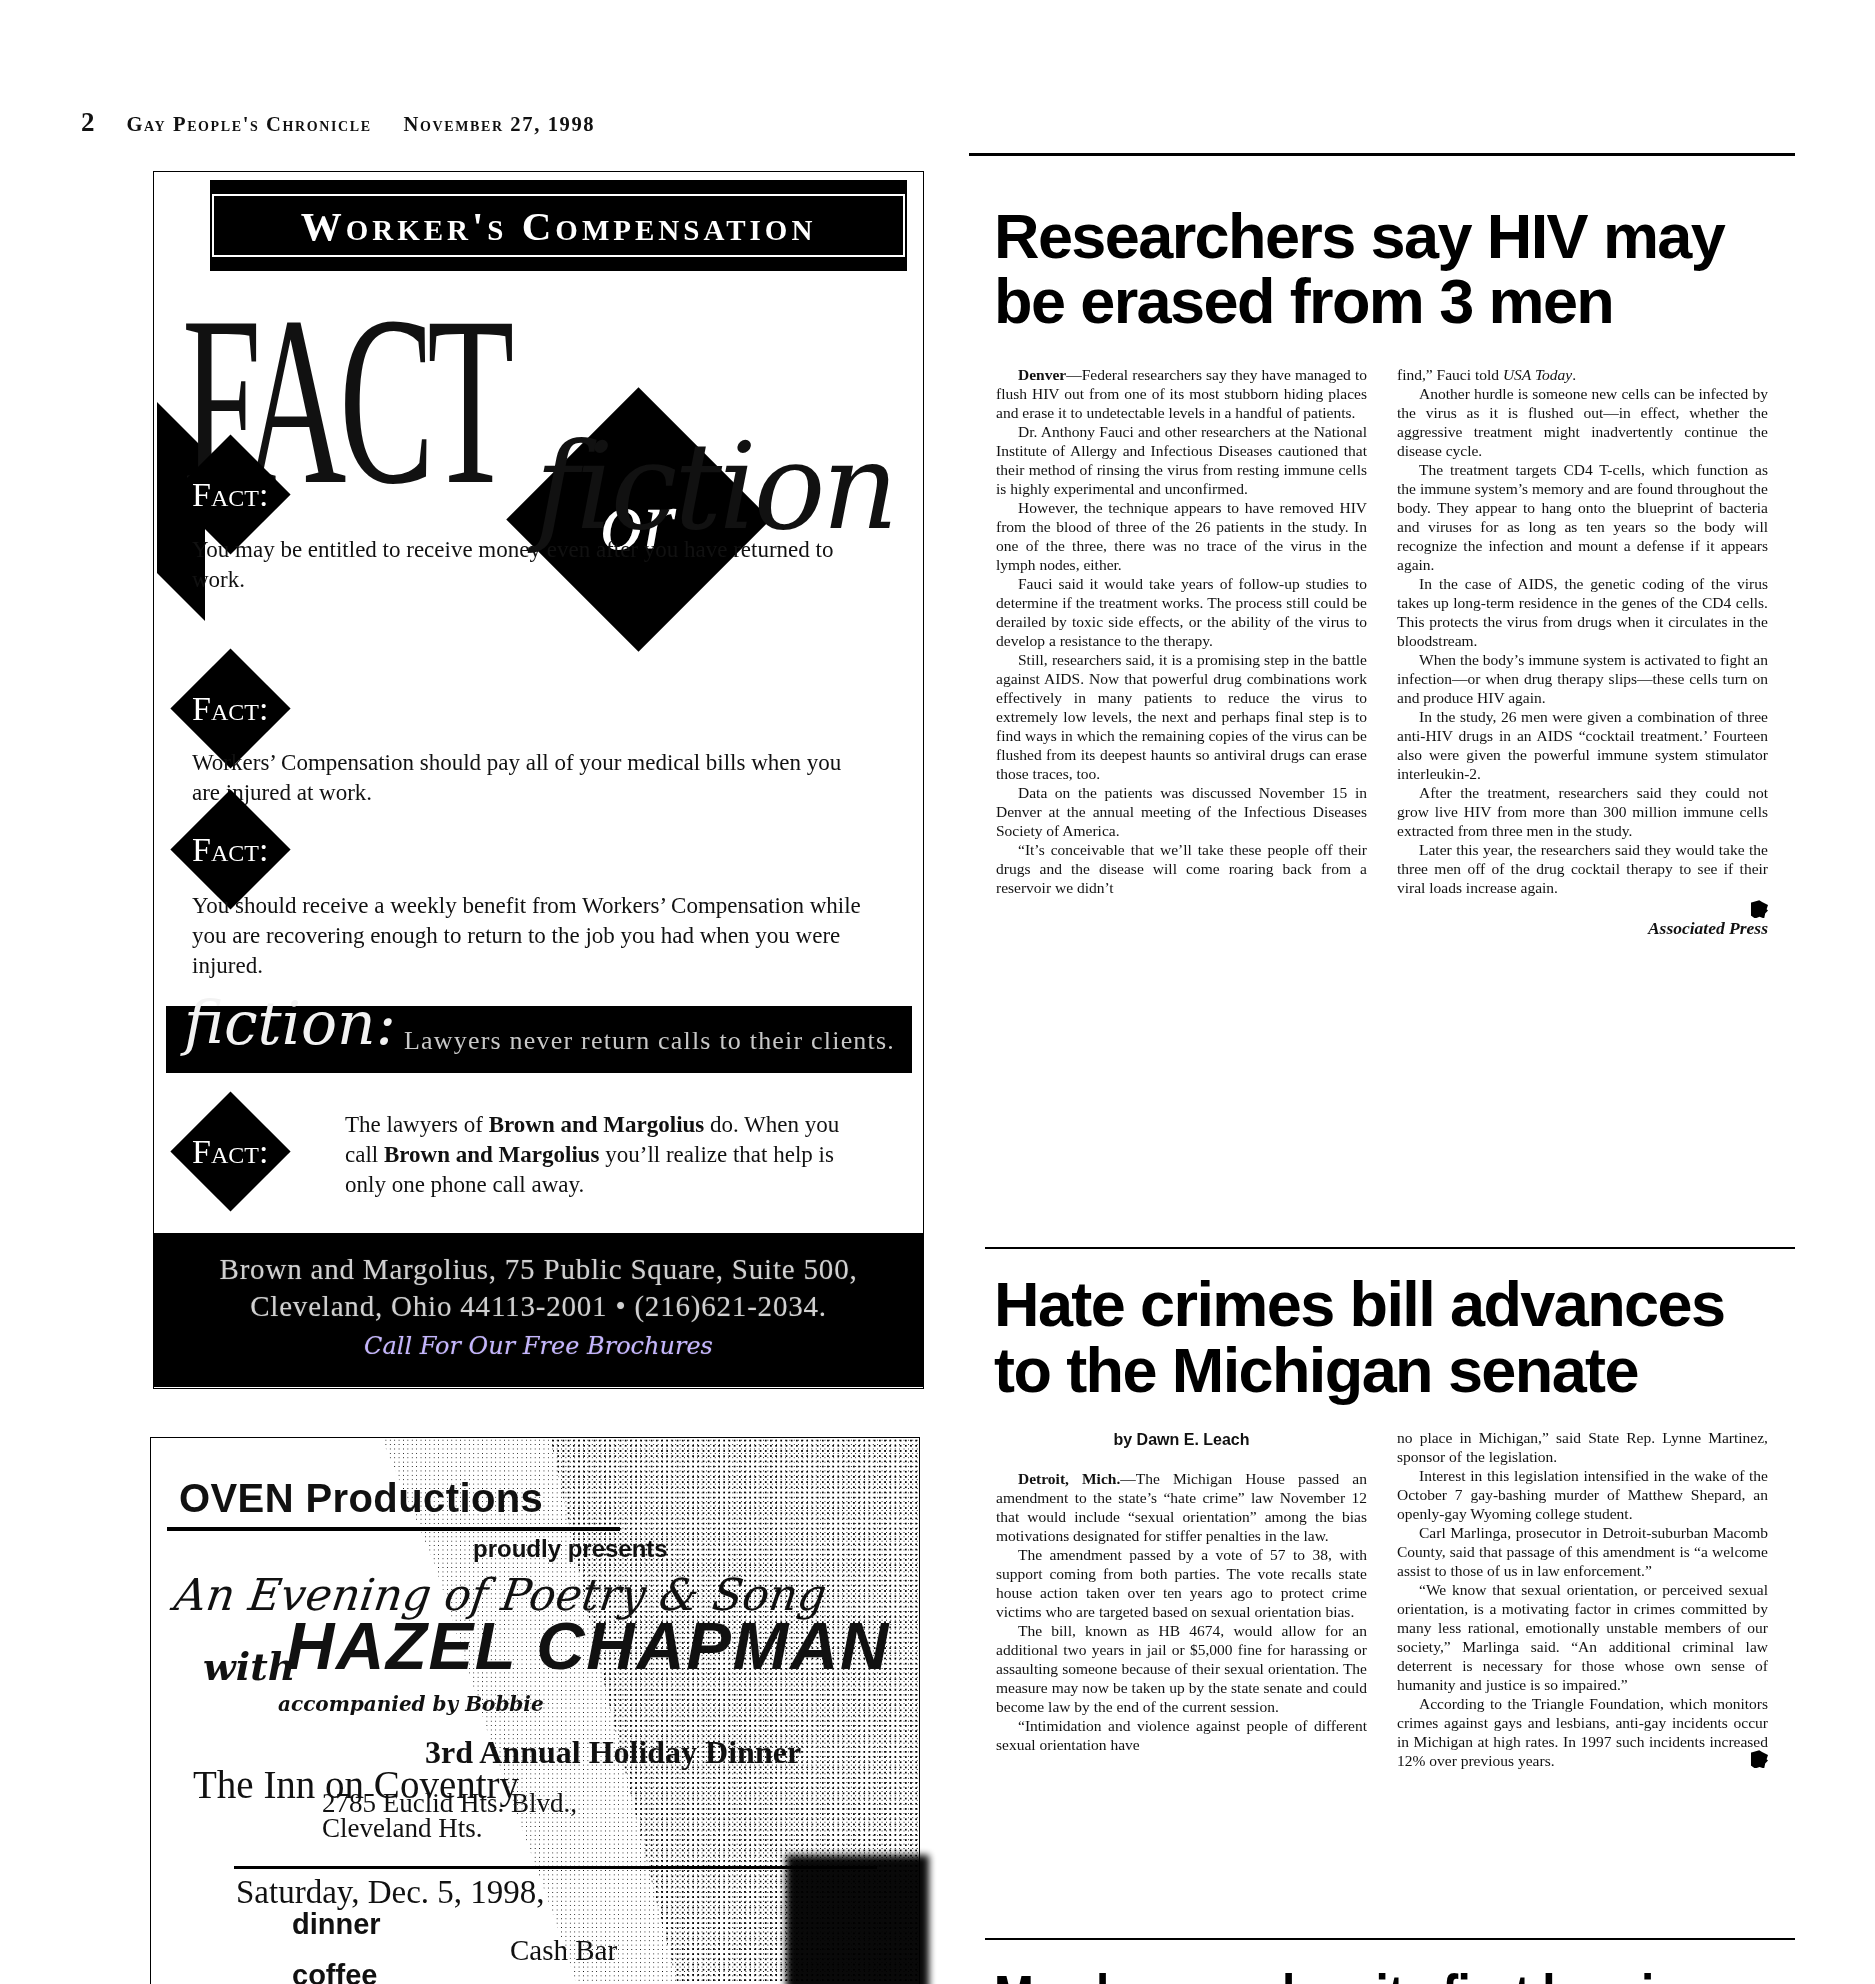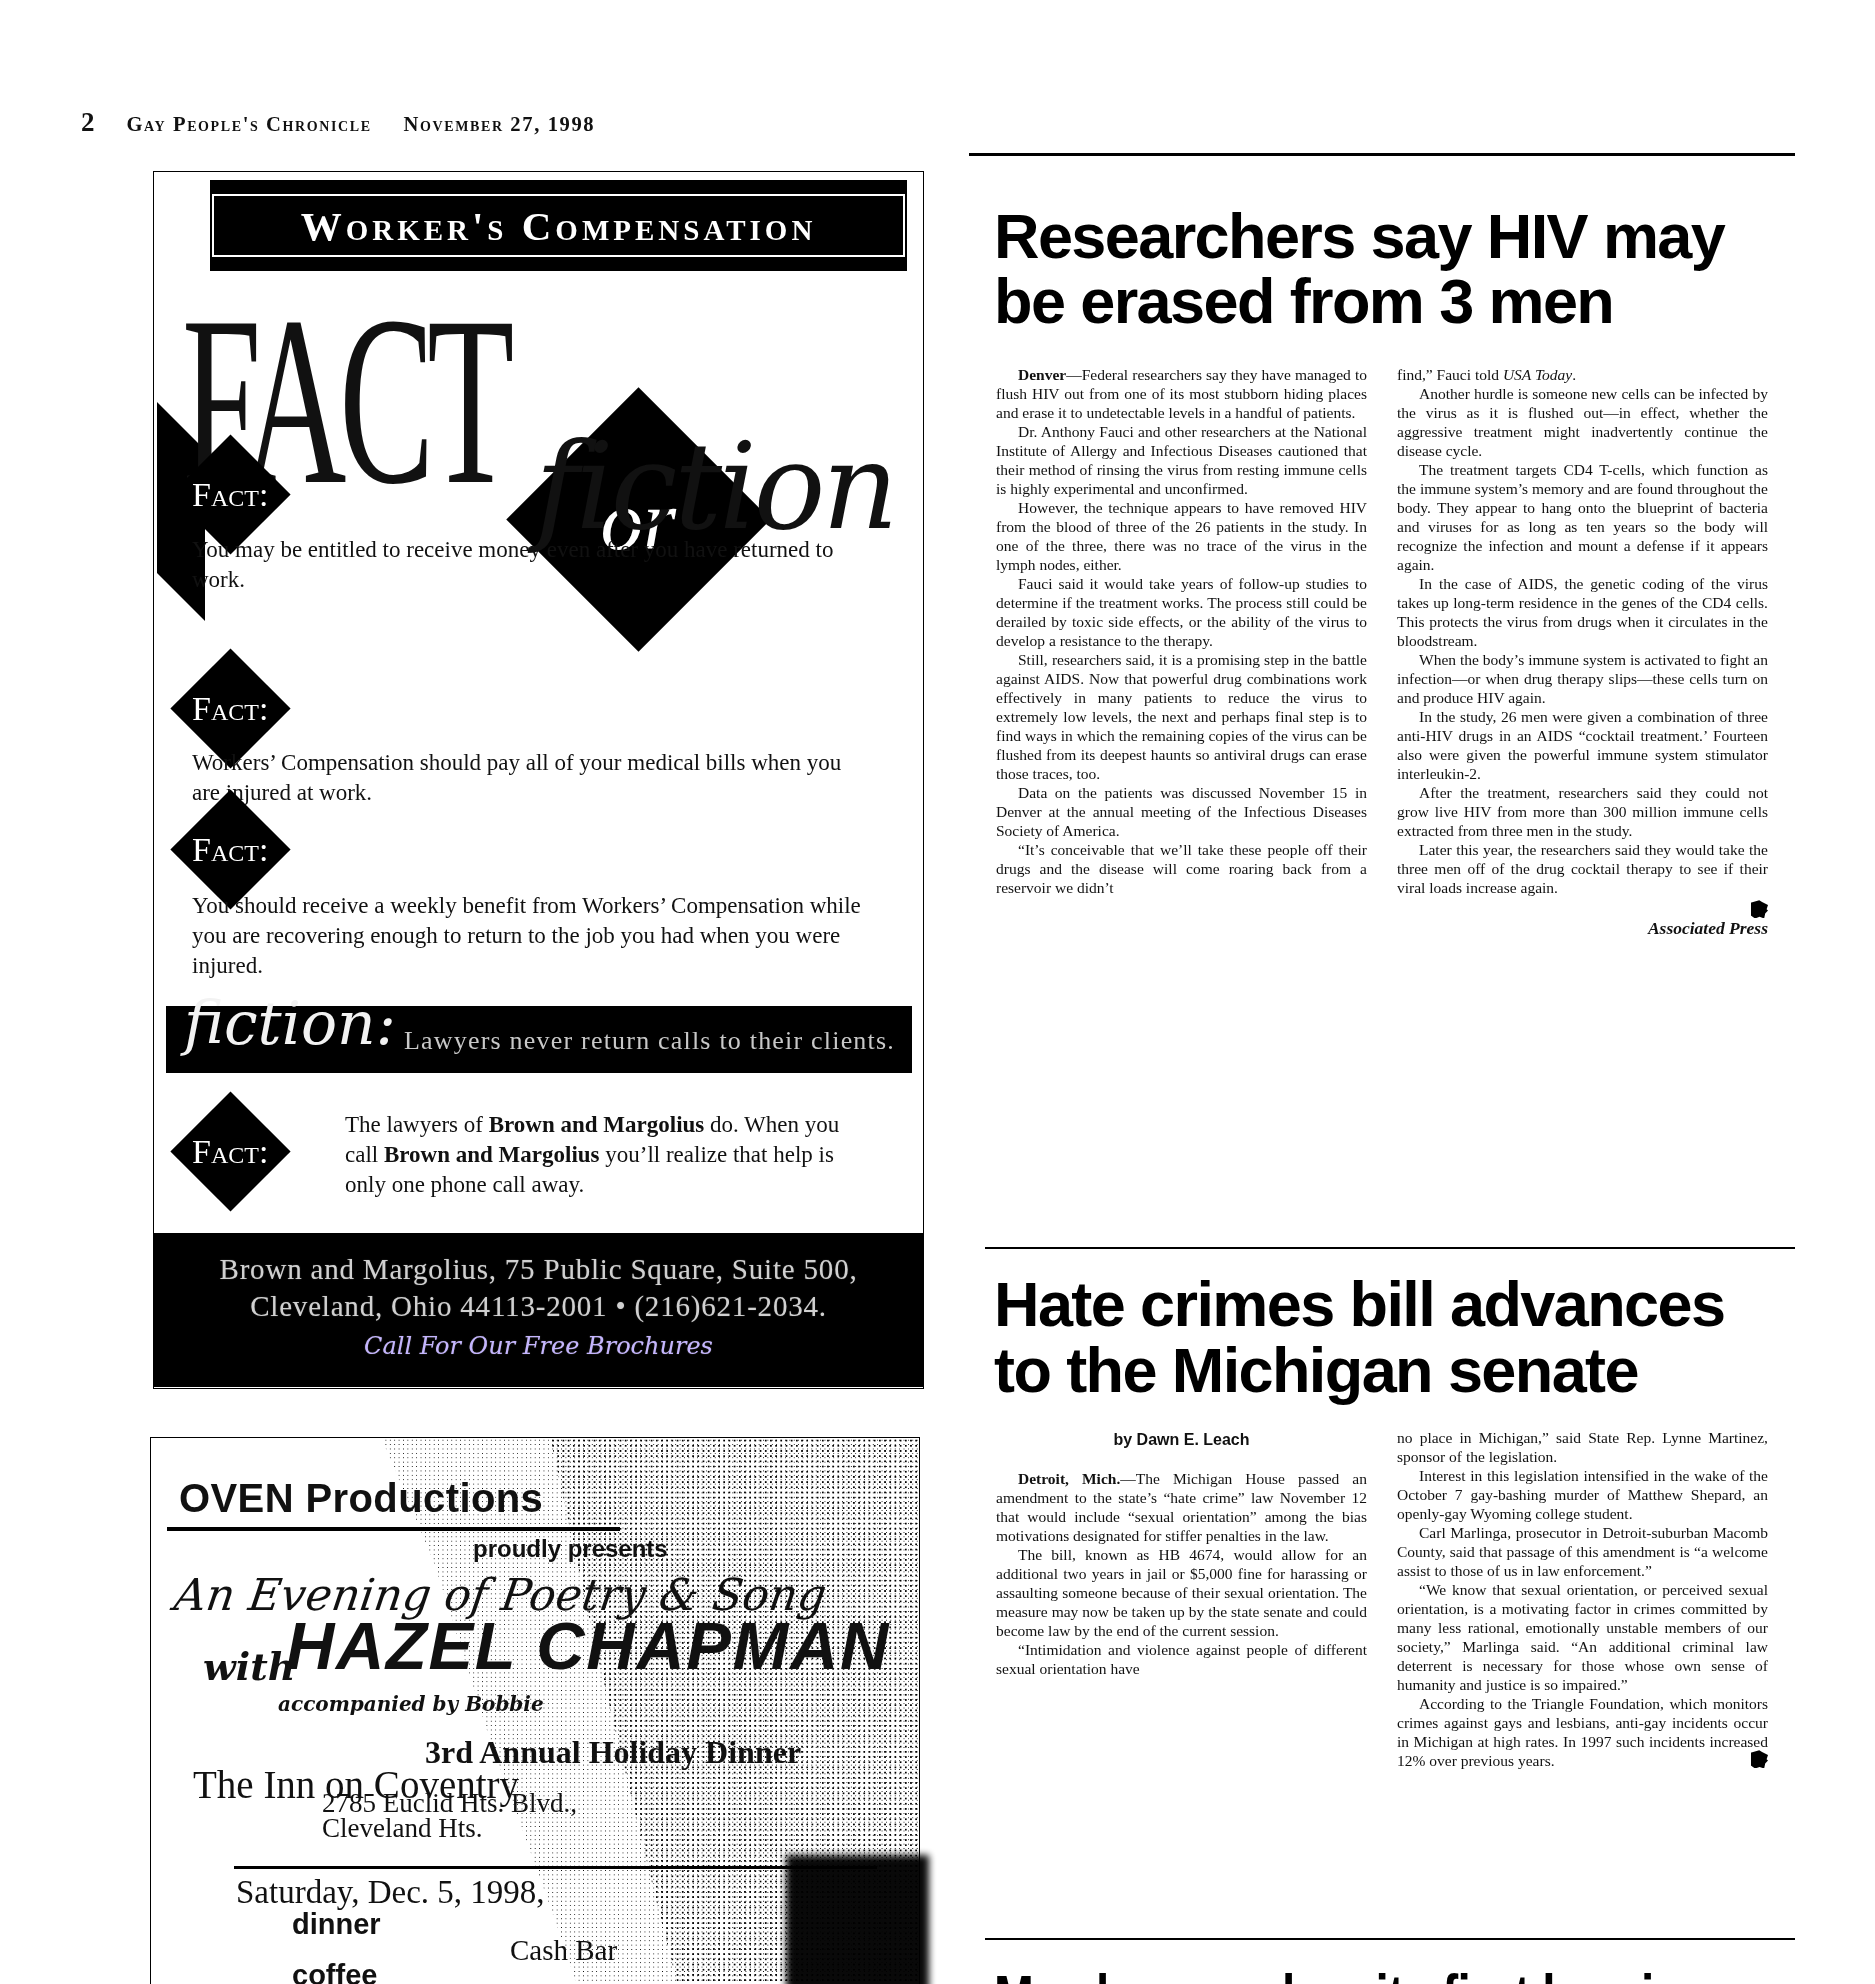--- a/index.html
+++ b/index.html
@@ -171,20 +171,21 @@
     </div>
   </article>
   <div class="rule" style="left:985px;top:1247px;width:810px;height:2.4px;" data-name="section-rule"></div>
 
   <article data-name="article-hate-crimes">
     <div class="abs headline" style="left:994px;top:1270px;" data-name="hate-headline-line1">Hate crimes bill advances</div>
     <div class="abs headline" style="left:994px;top:1336px;" data-name="hate-headline-line2">to the Michigan senate</div>
     <div class="abs byline" style="left:996px;top:1431px;width:371px;" data-name="byline">by Dawn E. Leach</div>
     <div class="col" style="left:996px;top:1469px;" data-name="hate-column-1">
         <p data-name="paragraph"><b>Detroit, Mich.</b>—The Michigan House passed an amendment to the state’s “hate crime” law November 12 that would include “sexual orientation” among the bias motivations designated for stiffer penalties in the law.</p>
+        <p data-name="paragraph">The amendment passed by a vote of 57 to 38, with support coming from both parties. The vote recalls state house action taken over ten years ago to protect crime victims who are targeted based on sexual orientation bias.</p>
         <p data-name="paragraph">The bill, known as HB 4674, would allow for an additional two years in jail or $5,000 fine for harassing or assaulting someone because of their sexual orientation. The measure may now be taken up by the state senate and could become law by the end of the current session.</p>
         <p data-name="paragraph">“Intimidation and violence against people of different sexual orientation have</p>
       </div>
     <div class="col cont" style="left:1397px;top:1428px;" data-name="hate-column-2">
       <div data-name="hate-column-2-text">
           <p data-name="paragraph">no place in Michigan,” said State Rep. Lynne Martinez, sponsor of the legislation.</p>
           <p data-name="paragraph">Interest in this legislation intensified in the wake of the October 7 gay-bashing murder of Matthew Shepard, an openly-gay Wyoming college student.</p>
           <p data-name="paragraph">Carl Marlinga, prosecutor in Detroit-suburban Macomb County, said that passage of this amendment is “a welcome assist to those of us in law enforcement.”</p>
           <p data-name="paragraph">“We know that sexual orientation, or perceived sexual orientation, is a motivating factor in crimes committed by many less rational, emotionally unstable members of our society,” Marlinga said. “An additional criminal law deterrent is necessary for those whose own sense of humanity and justice is so impaired.”</p>
           <p data-name="paragraph">According to the Triangle Foundation, which monitors crimes against gays and lesbians, anti-gay incidents occur in Michigan at high rates. In 1997 such incidents increased 12% over previous years.</p>

